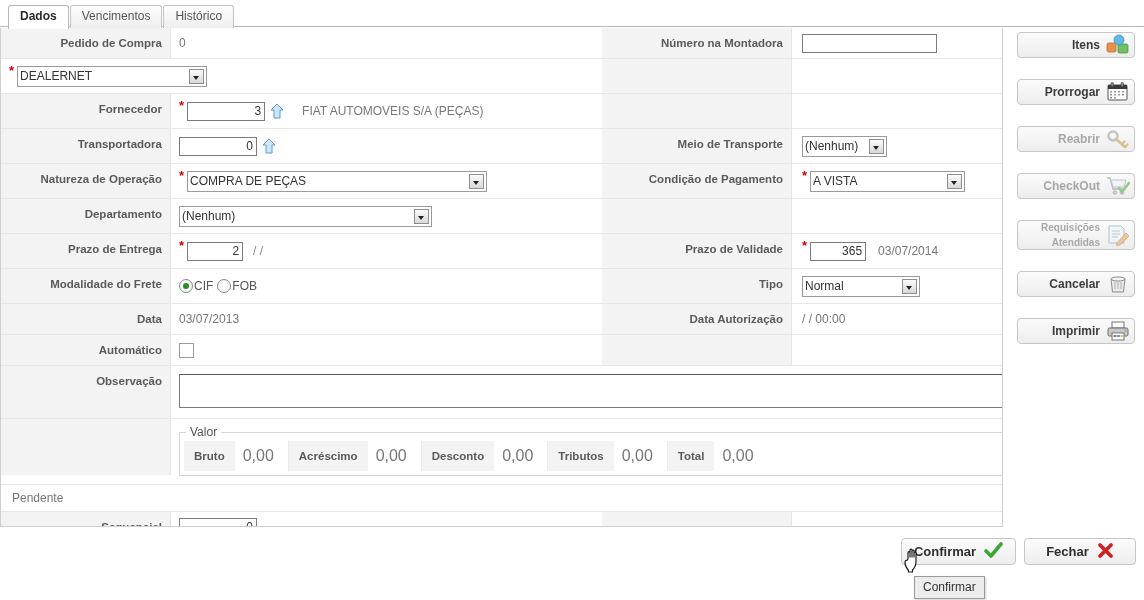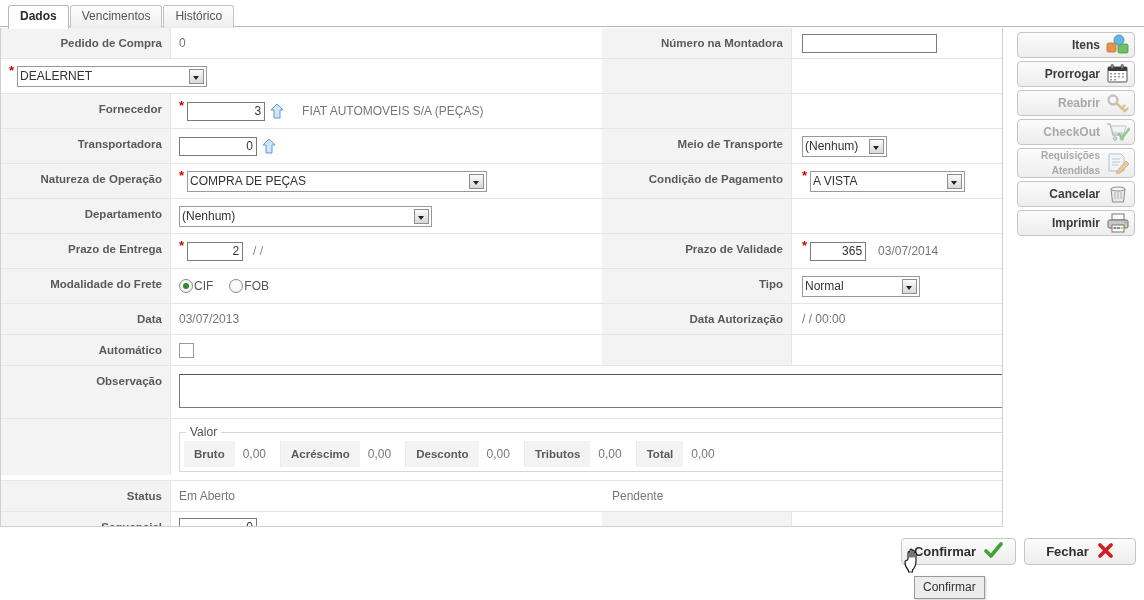--- a/index.html
+++ b/index.html
@@ -158,21 +158,21 @@
     cursor: pointer;
     vertical-align: middle;
   }
   .lookup svg { display: block; }
 
   .sidecompany { margin-left: 18px; color: #777; font-size: 12px; }
 
   .dateslash { color: #888; margin-left: 10px; font-size: 12px; }
   .datetext { color: #777; margin-left: 12px; font-size: 12px; }
 
-  .radiogrp { display: flex; align-items: flex-start; gap: 12px; }
+  .radiogrp { display: flex; align-items: flex-start; gap: 0px; }
   .radio {
     display: inline-flex; align-items: center;
     margin-right: 4px; cursor: pointer;
   }
   .rdot {
     width: 12px; height: 12px; border-radius: 50%;
     border: 1px solid #8b8b8b;
     background: radial-gradient(circle at 50% 40%, #ffffff 0%, #f0f0f0 100%);
     display: inline-block; position: relative;
     margin-right: 1px;
@@ -225,42 +225,42 @@
     font-weight: bold;
     color: #5a5a5a;
     font-size: 11.5px;
     padding: 6px 10px;
     display: flex; align-items: center;
     justify-content: center;
     box-sizing: border-box;
   }
   .valcell-val {
     color: #777;
-    font-size: 12px;
+    font-size: 16px;
     padding: 6px 14px 6px 8px;
     display: flex; align-items: center;
     border-right: 1px solid #ececec;
     box-sizing: border-box;
   }
   .valcell-val.last { border-right: none; }
 
   
   .sidebar {
     position: absolute;
     left: 1017px; top: 32px;
     width: 120px;
   }
   .sbtn {
     position: relative;
     display: flex;
     align-items: center;
     justify-content: flex-end;
     width: 118px;
     height: 26px;
-    margin-bottom: 3px;
+    margin-bottom: 21px;
     border: 1px solid #c6c6c6;
     border-radius: 4px;
     background: linear-gradient(to bottom, #fbfbfb 0%, #ededed 100%);
     box-sizing: border-box;
     cursor: pointer;
     padding-right: 4px;
   }
   .sbtn .slabel {
     flex: 1;
     text-align: right;
@@ -537,26 +537,20 @@
             <div class="valcell-lbl">Tributos</div>
             <div class="valcell-val">0,00</div>
             <div class="valcell-lbl">Total</div>
             <div class="valcell-val last">0,00</div>
           </div>
         </fieldset>
       </div>
     </div>
 
     <div class="row">
-      <div class="lcol">
-        <div class="lbl">Status</div>
-        <div class="fld">
-            <span class="statictext">Em Aberto</span>
-          </div>
-      </div>
       <div class="rcol">
         <div class="fld">
             <span class="statictext">Pendente</span>
           </div>
       </div>
     </div>
 
     <div class="row">
       <div class="lcol">
         <div class="lbl">Sequencial</div>

